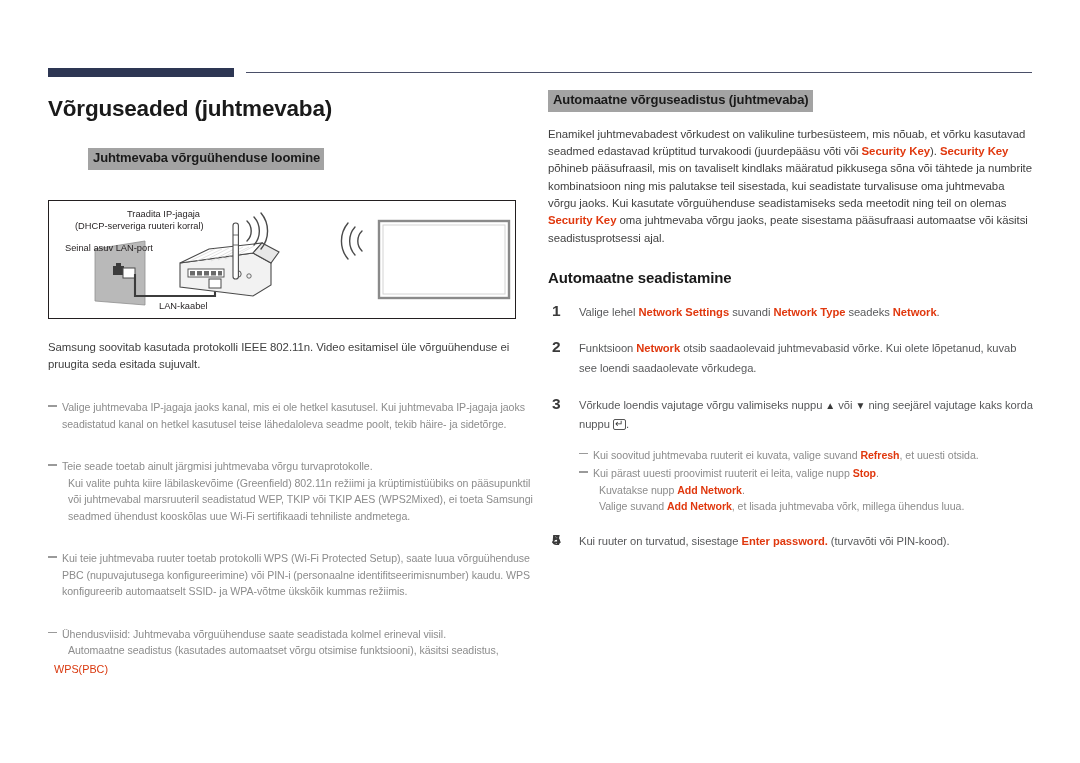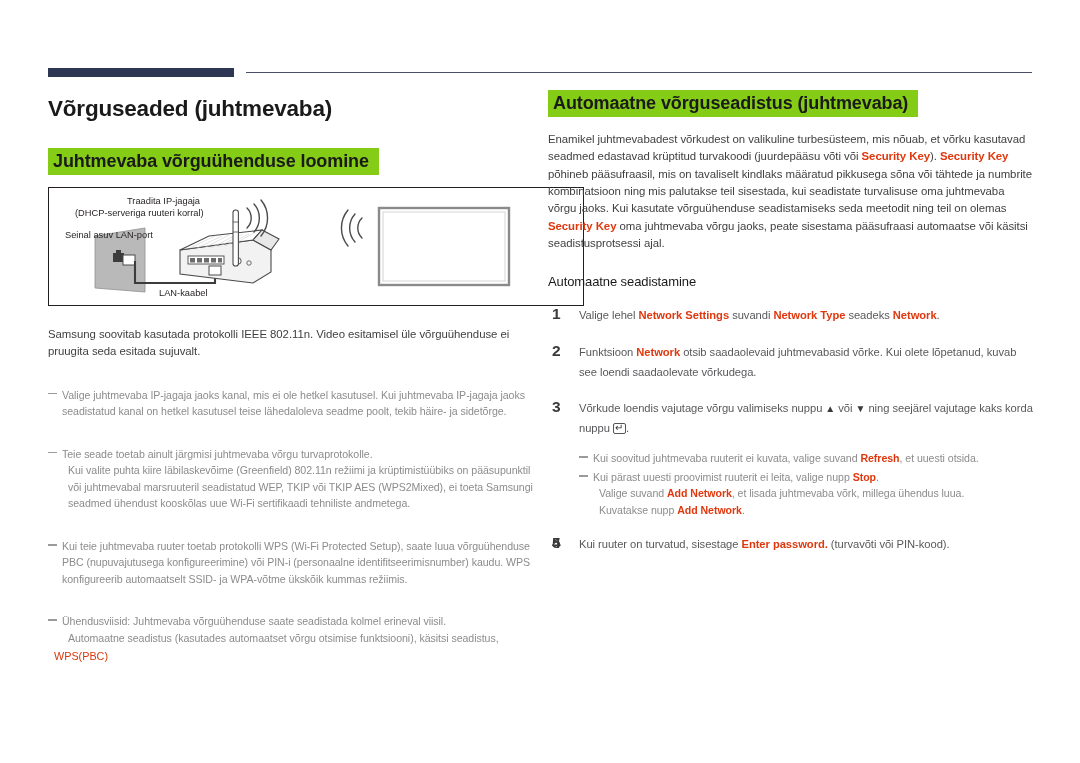--- a/index.html
+++ b/index.html
@@ -53,34 +53,34 @@
   
   h1.page-title {
     font-size: 22.5px;
     font-weight: bold;
     color: #1a1a1a;
     margin: 8px 0 0 0;
     letter-spacing: -0.2px;
   }
   .hl-heading {
     display: inline-block;
-    background: #84cc16;
+    background: #a3a3a3;
     color: #1a1a1a;
-    font-size: 18px;
+    font-size: 13px;
     font-weight: bold;
-    padding: 3px 10px 4px 5px;
+    padding: 3px 4px 4px 5px;
     letter-spacing: -0.1px;
     line-height: 1.12;
   }
-  .left-sub-wrap { margin-top: 26px; }
+  .left-sub-wrap { margin-top: 26px; margin-left: 40px; }
   .right-title-wrap { margin-top: 2px; }
 
   h3.sub-heading {
-    font-size: 13px;
-    font-weight: normal;
+    font-size: 15px;
+    font-weight: bold;
     color: #1a1a1a;
     margin: 22px 0 10px 0;
     letter-spacing: -0.1px;
   }
 
   
   .body-text {
     font-size: 11.4px;
     line-height: 1.52;
     color: #58595b;
@@ -143,22 +143,22 @@
     position: absolute;
     left: 1px; top: -3px;
     font-size: 10px;
     color: #333;
     line-height: 13px;
   }
 
   
   .diagram {
     position: relative;
-    margin-top: 12px;
-    width: 536px; height: 119px;
+    margin-top: 30px;
+    width: 468px; height: 119px;
     border: 1.4px solid #231f20;
     background: #ffffff;
     padding-left: 8px;
   }
   .diagram svg { display: block; }
   .dg-label {
     position: absolute;
     font-family: "Liberation Sans", sans-serif;
     font-size: 9.3px;
     color: #231f20;
@@ -286,21 +286,21 @@
 
     <h3 class="sub-heading">Automaatne seadistamine</h3>
 
     <div id="right-steps">
         <div class="step"><span class="num">1</span><span>Valige lehel <span class="em-red">Network Settings</span> suvandi <span class="em-red">Network Type</span> seadeks <span class="em-red">Network</span>.</span></div>
         <div class="step"><span class="num">2</span><span>Funktsioon <span class="em-red">Network</span> otsib saadaolevaid juhtmevabasid võrke. Kui olete lõpetanud, kuvab see loendi saadaolevate võrkudega.</span></div>
         <div class="step"><span class="num">3</span><span>Võrkude loendis vajutage võrgu valimiseks nuppu <span class="arrow-key">▲</span> või <span class="arrow-key">▼</span> ning seejärel vajutage kaks korda nuppu <span class="enter-key"></span>.</span></div>
       </div>
     <div id="right-step3-notes" class="step-notes">
         <div class="note"><span class="dash"></span>Kui soovitud juhtmevaba ruuterit ei kuvata, valige suvand <span class="em-red">Refresh</span>, et uuesti otsida.</div>
-        <div class="note"><span class="dash"></span>Kui pärast uuesti proovimist ruuterit ei leita, valige nupp <span class="em-red">Stop</span>.<span class="cont">Valige suvand <span class="em-red">Add Network</span>, et lisada juhtmevaba võrk, millega ühendus luua.</span><span class="cont">Kuvatakse nupp <span class="em-red">Add Network</span>.</span></div>
+        <div class="note"><span class="dash"></span>Kui pärast uuesti proovimist ruuterit ei leita, valige nupp <span class="em-red">Stop</span>.<span class="cont">Kuvatakse nupp <span class="em-red">Add Network</span>.</span><span class="cont">Valige suvand <span class="em-red">Add Network</span>, et lisada juhtmevaba võrk, millega ühendus luua.</span></div>
       </div>
     <div id="right-steps-tail">
         <div class="step"><span class="num">4</span></div>
         <div class="step"><span class="num">5</span><span>Kui ruuter on turvatud, sisestage <span class="em-red">Enter password.</span> (turvavõti või PIN-kood).</span></div>
       </div>
   </div>
 
 </div>
 
 </body></html>

